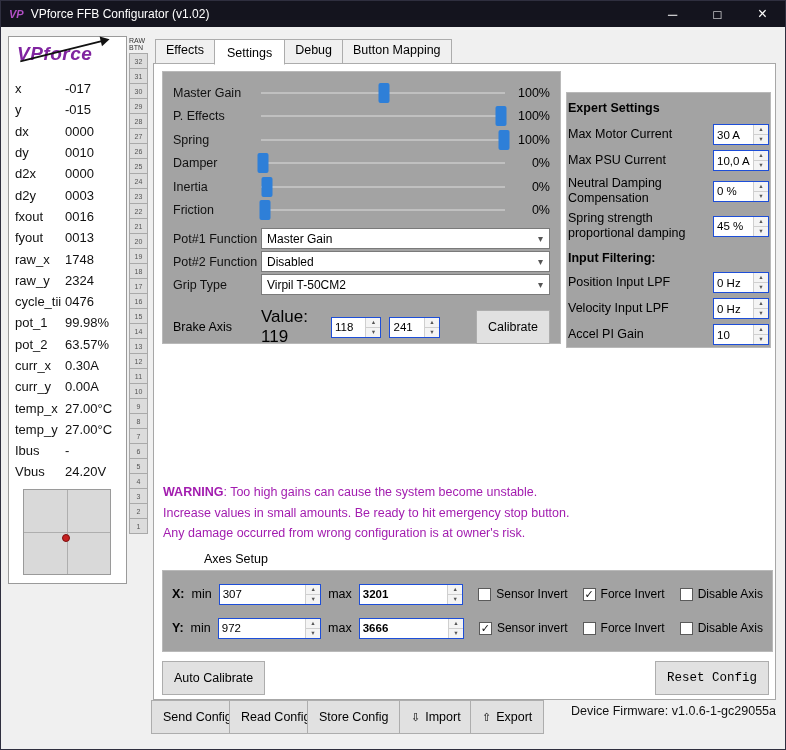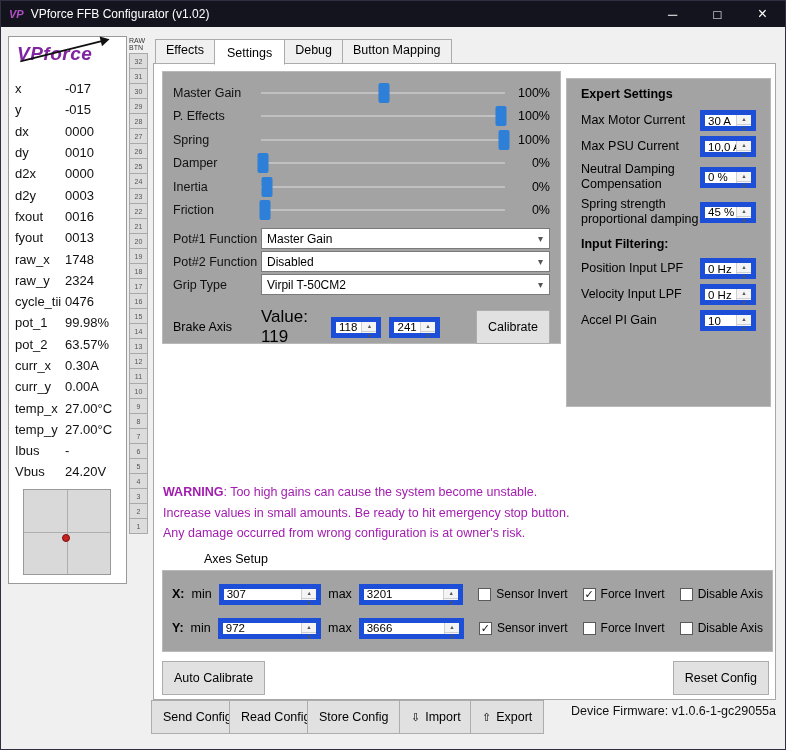--- a/index.html
+++ b/index.html
@@ -75,57 +75,57 @@
   .combo-row:first-of-type { margin-top:4px; }
   .combo-section { margin-top:5px; }
   .combo { flex:1; height:21px; border:1px solid #7a7a7a; background:#fff; display:flex;
            align-items:center; justify-content:space-between; font-size:12px; padding-left:5px; }
   .chev { width:17px; text-align:center; color:#555; font-size:10px; }
 
   .brake-row { margin-top:11px; display:flex; align-items:center; }
   .brake-label { width:88px; flex:0 0 88px; font-size:12.5px; }
   .brake-value { width:70px; flex:0 0 70px; font-size:17px; }
 
-  .spin { display:inline-flex; border:5px solid #1d4ed8; background:#fff; height:21px; }
+  .spin { display:inline-flex; border:1px solid #1d4ed8; background:#fff; height:21px; }
   .spin-val { flex:1; font-size:11.5px; display:flex; align-items:center; padding:0 3px;
               white-space:nowrap; overflow:hidden; }
   .arrows { width:15px; flex:0 0 15px; border-left:1px solid #cfcfcf; display:flex;
             flex-direction:column; background:#f4f4f4; }
   .arrows span { flex:1; font-size:5.5px; line-height:9px; text-align:center; color:#555; }
   .arrows .up { border-bottom:1px solid #cfcfcf; }
   .spin.w52 { width:52px; } .spin.w56 { width:56px; flex:0 0 56px; }
-  .spin.w112 { width:112px; } .spin.w114 { width:114px; }
+  .spin.w112 { width:112px; } .spin.w114 { width:114px;font-weight:bold; }
 
   .btn { background:#e1e1e1; border:1px solid #adadad; font-size:12.5px; height:23px;
          display:inline-flex; align-items:center; justify-content:center; padding:16px 11px;
          font-family:"Liberation Sans", sans-serif; cursor:default; white-space:nowrap; }
   .btn-ico { margin-right:5px; font-size:11px; }
 
   
-  .expert-box { left:412px; top:14px; width:205px; height:329px; padding:8px 14px; }
+  .expert-box { left:412px; top:28px; width:205px; height:256px; padding:8px 1px; }
   .expert-title { font-weight:bold; font-size:12.5px; margin-bottom:9px; }
   .e-row { display:flex; align-items:center; justify-content:space-between; margin-bottom:5px; }
   .e-label { font-size:12.5px; line-height:1.2; max-width:128px; }
   .filter-title { font-weight:bold; font-size:12.5px; margin:10px 0 7px 0; }
 
   
   .warning { position:absolute; left:9px; top:418px; width:480px; font-size:12.5px;
              line-height:20.5px; color:#a21caf; }
   .axes-title { position:absolute; left:9px; top:488px; font-size:12.5px;margin-left:41px; }
   .axes-box { left:8px; top:506px; width:611px; height:82px; padding:6px 9px; }
   .ax-row { display:flex; align-items:center; height:34px; gap:7px; font-size:12.5px; }
   .ax-name { font-weight:bold; }
   .cbgroup { display:flex; align-items:center; gap:5px; margin-left:8px; cursor:default; }
   .cb { width:13px; height:13px; border:1px solid #5a5a5a; background:#fff; display:inline-flex;
         align-items:center; justify-content:center; font-size:11px; color:#111; flex:0 0 13px; }
   .cb.checked::after { content:"✓"; }
   .cb-label { font-size:12px; white-space:nowrap; }
 
   .autocal-btn { position:absolute; left:8px; top:597px; }
-  .reset-btn { position:absolute; right:6px; top:597px; }
+  .reset-btn { position:absolute; right:6px; top:597px;font-family:Liberation Mono, monospace; }
 
   
   .bt { position:absolute; top:673px; }
   .firmware { position:absolute; right:9px; top:677px; font-size:12.5px; color:#111; }
 
   
   .statusbar { position:absolute; left:0; right:0; bottom:0; height:22px; background:#f0f0f0;
                border-top:1px solid #d7d7d7; display:flex; justify-content:flex-end;
                align-items:center; font-size:12.5px; color:#111; }
   .sb-seg { padding:0 12px; height:100%; display:flex; align-items:center;

